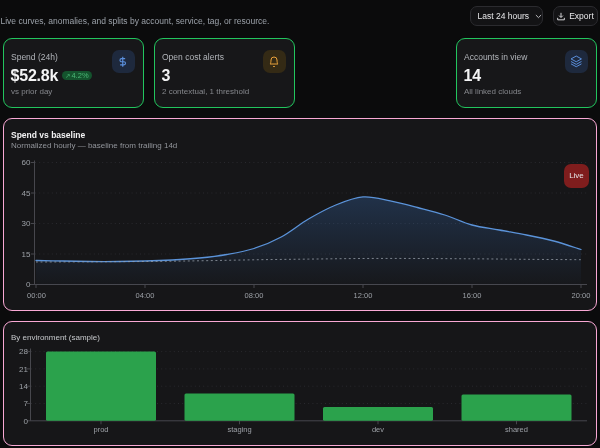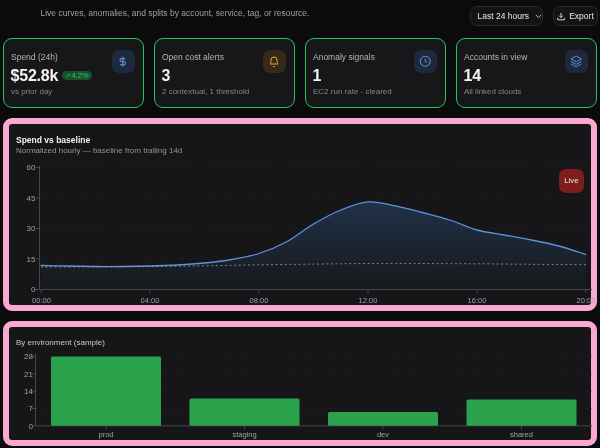--- a/index.html
+++ b/index.html
@@ -7,26 +7,26 @@
 #page { position:relative; width:600px; height:448px; }
 .abs { position:absolute; }
 h1 { font-size:10px; font-weight:700; color:#fafafa; }
 .sub { font-size:8.5px; color:#9ba1a9; }
 .btn { position:absolute; top:6.2px; height:20px; background:#131315; border:1px solid #2b2b2f; border-radius:7px; color:#e7e7e9; font-size:8.5px; display:flex; align-items:center; white-space:nowrap;text-align:right; }
 .card { position:absolute; top:37.5px; width:141px; height:70px; background:#171719; border:1px solid #22c55e; border-radius:9px; }
 .card .lbl { position:absolute; left:7px; top:13.5px; font-size:8.5px; color:#b2b5ba; }
 .card .num { position:absolute; left:6.5px; top:29.3px; font-size:16px; font-weight:700; color:#f4f4f5; letter-spacing:-0.2px; line-height:1; }
 .card .foot { position:absolute; left:7px; top:49.9px; font-size:8px; color:#85878c; white-space:nowrap; line-height:1; }
 .ico { position:absolute; right:8.5px; top:11.5px; width:23px; height:23px; border-radius:7px; display:flex; align-items:center; justify-content:center; }
-.panel { position:absolute; left:3px; width:594px; background:#161618; border:6px solid #f9a8d4; border-radius:9px; }
+.panel { position:absolute; left:3px; width:594px; background:#161618; border:1px solid #f9a8d4; border-radius:9px; }
 </style>
 </head>
 <body>
 <div id="page">
-  <div class="sub abs" style="left:0.5px; top:9px; line-height:1;padding-left:40px;">Live curves, anomalies, and splits by account, service, tag, or resource.</div>
+  <div class="sub abs" style="left:0.5px; top:17px; line-height:1;">Live curves, anomalies, and splits by account, service, tag, or resource.</div>
 
   <div class="btn" style="left:469.5px; width:73.5px; padding-left:7px; gap:6px;">Last 24 hours
     <svg width="8" height="5" viewBox="0 0 8 5">
         <path d="M1 0.8 L4 3.8 L7 0.8" stroke="#c2c2c6" stroke-width="1.1" fill="none"></path>
       </svg>
   </div>
   <div class="btn" style="left:553px; width:45px; justify-content:center; gap:4px;">
     <svg width="8" height="9" viewBox="0 0 12 13" fill="none" stroke="#e3e3e6" stroke-width="1.4">
         <path d="M6 1 V7.5 M3.2 5.2 L6 8 L8.8 5.2 M1 8.5 V11.5 H11 V8.5"></path>
       </svg>
@@ -46,31 +46,20 @@
     </div>
   </div>
   <div class="card" style="left:154px;">
     <div class="lbl">Open cost alerts</div>
     <div class="num">3</div>
     <div class="foot">2 contextual, 1 threshold</div>
     <div class="ico" style="background:#342a15;">
       <svg width="12" height="12" viewBox="0 0 24 24" fill="none" stroke="#eba33c" stroke-width="2">
           <path d="M18 8 a6 6 0 0 0-12 0 c0 7-2 8-2 8 h16 s-2-1-2-8"></path>
           <path d="M10.3 20.5 a2 2 0 0 0 3.4 0"></path>
-        </svg>
-    </div>
-  </div>
-  <div class="card" style="left:305px;">
-    <div class="lbl">Anomaly signals</div>
-    <div class="num">1</div>
-    <div class="foot">EC2 run rate - cleared</div>
-    <div class="ico" style="background:#1e293d;">
-      <svg width="12.5" height="12.5" viewBox="0 0 24 24" fill="none" stroke="#5b90dd" stroke-width="2">
-          <circle cx="12" cy="12" r="9.5"></circle>
-          <path d="M12 7 v5 l3.5 2"></path>
         </svg>
     </div>
   </div>
   <div class="card" style="left:456px;">
     <div class="lbl">Accounts in view</div>
     <div class="num">14</div>
     <div class="foot">All linked clouds</div>
     <div class="ico" style="background:#1e293d;">
       <svg width="12.5" height="12.5" viewBox="0 0 24 24" fill="none" stroke="#5b90dd" stroke-width="1.9" stroke-linejoin="round">
           <path d="M12 2 L22 7.5 12 13 2 7.5 Z"></path>

